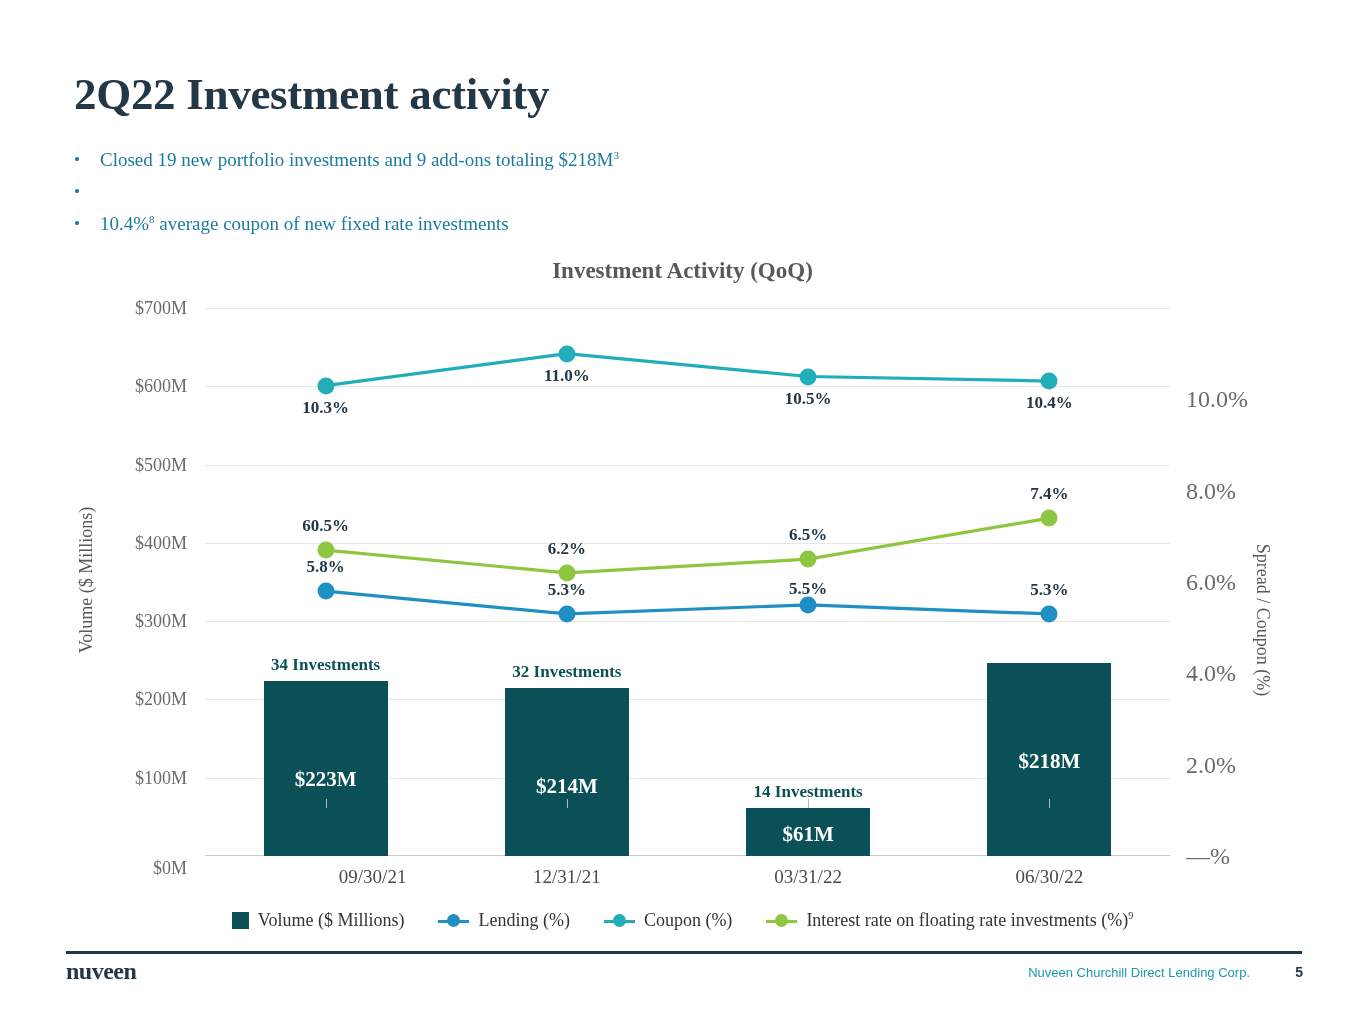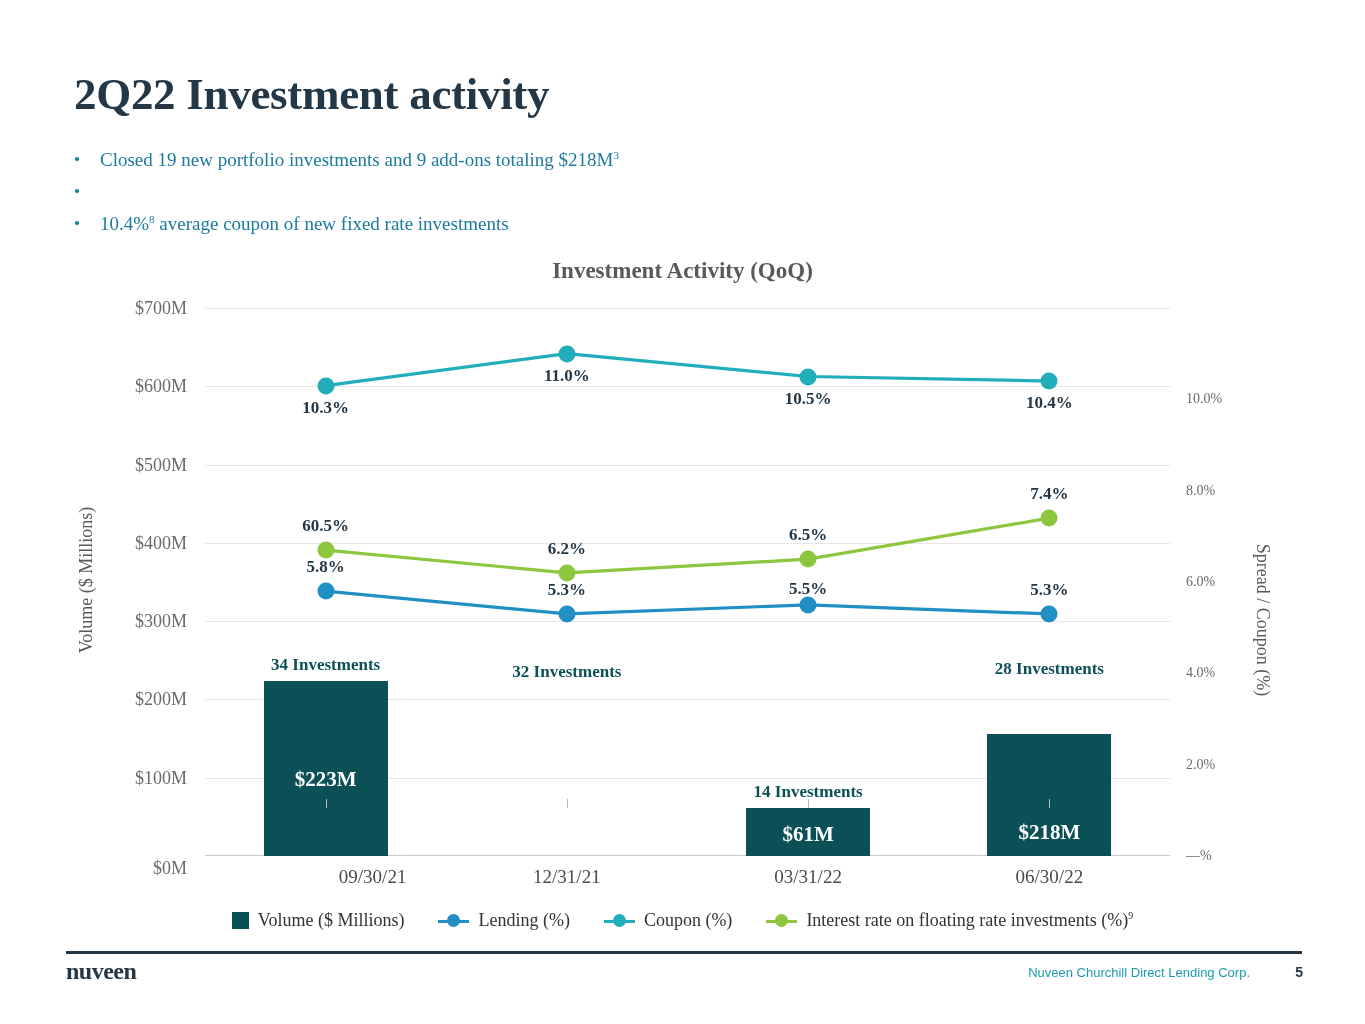--- a/index.html
+++ b/index.html
@@ -102,21 +102,21 @@
     text-align: right;
     font-size: 18px;
     color: #6A6A6A;
     transform: translateY(-50%);
     white-space: nowrap;
   }
   .ytick-right {
     position: absolute;
     left: 1186px;
     text-align: center;
-    font-size: 14px;
+    font-size: 24px;
     color: #6A6A6A;
     transform: translateY(-50%);
     white-space: nowrap;
   }
   #ylabel-left {
     position: absolute;
     left: 86px;
     top: 330px;
     transform: translate(-50%, -50%) rotate(-90deg);
     font-size: 18px;
@@ -309,26 +309,29 @@
       <div class="gridline" style="top: 313.143px;"></div>
       <div class="gridline" style="top: 234.857px;"></div>
       <div class="gridline" style="top: 156.571px;"></div>
       <div class="gridline" style="top: 78.2857px;"></div>
       <div class="gridline" style="top: 0px;"></div>
       <div class="axis-baseline"></div>
       <div class="bar" style="left: 58.625px; width: 124px; height: 174.577px; background: rgb(11, 80, 87);">
         <div class="bar-value" style="top: 86px;">$223M</div>
       </div>
       <div class="bar-count" style="left: 120.625px; top: 347.423px; color: rgb(11, 80, 87);">34 Investments</div>
+      <div class="bar" style="left: 299.875px; width: 124px; height: 167.531px; background: rgb(11, 80, 87);">
+        <div class="bar-value" style="top: 86px;">$214M</div>
+      </div>
       <div class="bar-count" style="left: 361.875px; top: 354.469px; color: rgb(11, 80, 87);">32 Investments</div>
       <div class="bar" style="left: 541.125px; width: 124px; height: 47.7543px; background: rgb(11, 80, 87);">
         <div class="bar-value" style="top: 14px;">$61M</div>
       </div>
       <div class="bar-count" style="left: 603.125px; top: 474.246px; color: rgb(11, 80, 87);">14 Investments</div>
-      <div class="bar" style="left: 782.375px; width: 124px; height: 122px; background: rgb(11, 80, 87);">
+      <div class="bar" style="left: 782.375px; width: 124px; height: 193px; background: rgb(11, 80, 87);">
         <div class="bar-value" style="top: 86px;">$218M</div>
       </div>
       <div class="bar-count" style="left: 844.375px; top: 351.337px; color: rgb(11, 80, 87);">28 Investments</div>
       <svg width="965" height="548" style="position: absolute; left: 0px; top: 0px;">
         <polyline points="120.625,283.1333333333333 361.875,305.9666666666667 603.125,296.83333333333337 844.375,305.9666666666667" fill="none" stroke="#1F8FC4" stroke-width="3.2" stroke-linejoin="round" stroke-linecap="round"></polyline>
         <polyline points="120.625,77.63333333333333 361.875,45.666666666666686 603.125,68.5 844.375,73.06666666666666" fill="none" stroke="#22ADBA" stroke-width="3.2" stroke-linejoin="round" stroke-linecap="round"></polyline>
         <polyline points="120.625,242.0333333333333 361.875,264.8666666666666 603.125,251.16666666666669 844.375,210.06666666666666" fill="none" stroke="#8DC63F" stroke-width="3.2" stroke-linejoin="round" stroke-linecap="round"></polyline>
       </svg>
       <div class="dot" style="left: 120.625px; top: 283.133px; background: rgb(31, 143, 196);"></div>
       <div class="pt-label" style="left: 120.625px; top: 249.133px; text-align: center;">5.8%</div>

